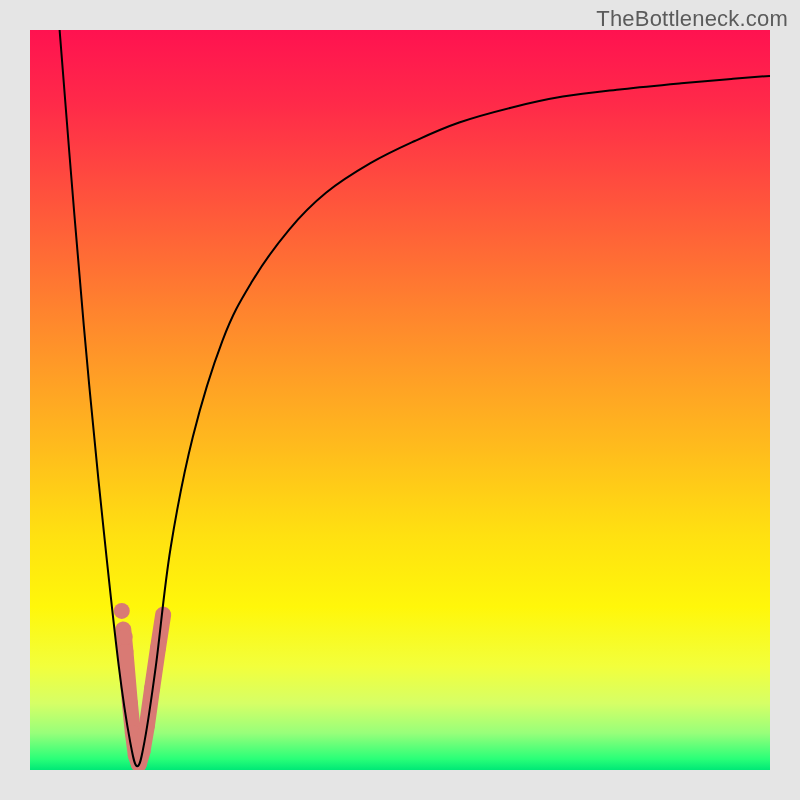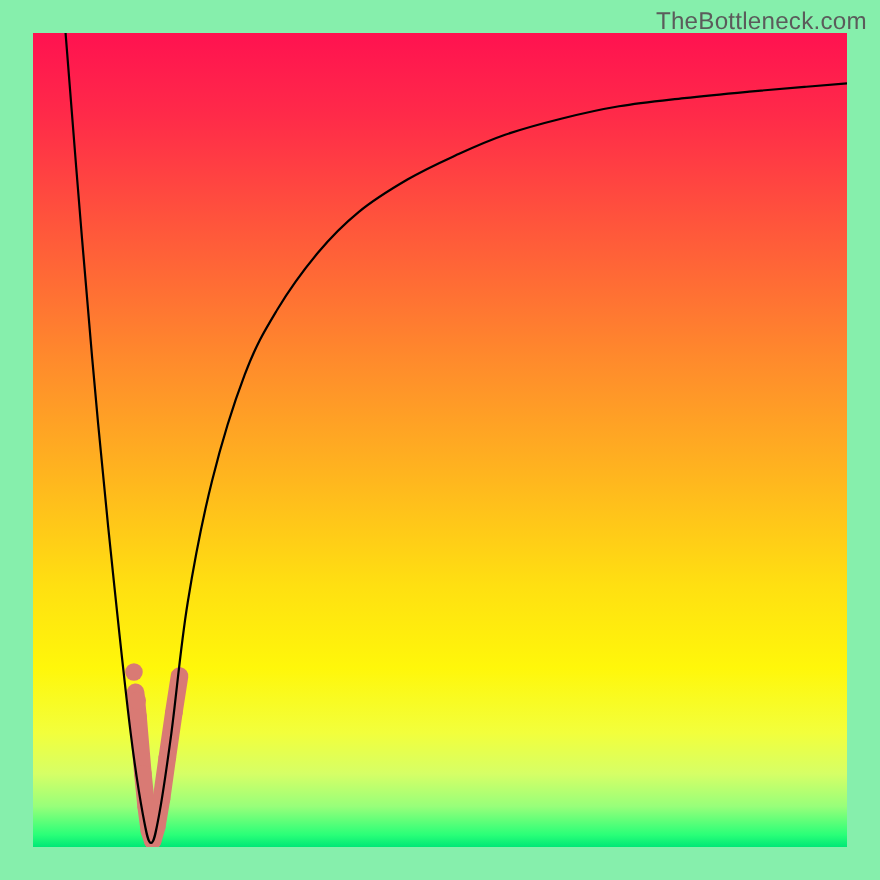--- a/index.html
+++ b/index.html
@@ -10,21 +10,21 @@
     overflow: hidden;
     background: #000;
     font-family: Arial, Helvetica, sans-serif;
   }
   .frame {
     position: absolute;
     left: 0;
     top: 0;
     width: 800px;
     height: 800px;
-    background: #86efac;
+    background: #e5e5e5;
   }
   .plot {
     position: absolute;
     left: 30px;
     top: 30px;
     width: 740px;
     height: 740px;
   }
   .gradient-bg {
     position: absolute;

